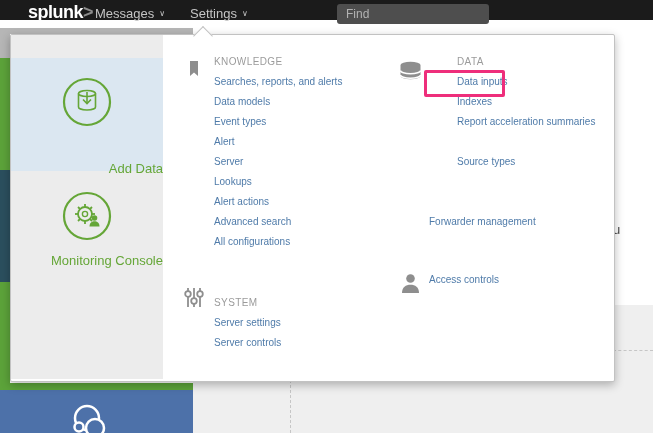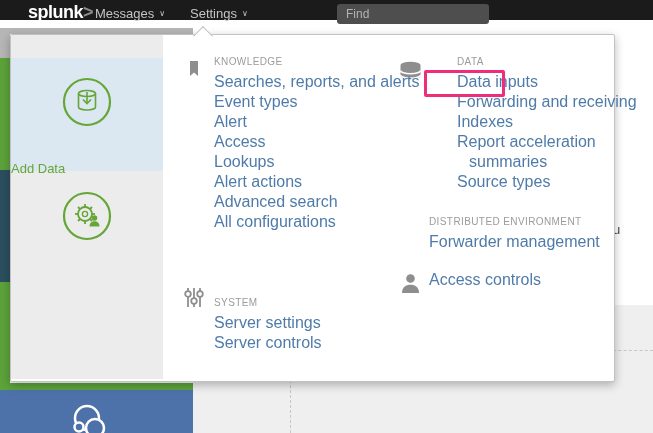--- a/index.html
+++ b/index.html
@@ -37,27 +37,27 @@
   .notch{position:absolute;left:196px;top:29px;width:13px;height:13px;background:#ffffff;z-index:6;
          border-left:1px solid #c2c2c2;border-top:1px solid #c2c2c2;transform:rotate(45deg);}
 
   .leftcol{position:absolute;left:0;top:0;width:152px;height:344px;background:#ececec;}
   .tile{position:absolute;left:0;width:152px;height:113px;cursor:pointer;}
   .tile-adddata{top:23px;background:#dbe7f1;}
   .tile-monitor{top:136px;}
   .tile .bigicon{position:absolute;left:50px;}
   .tile-adddata .bigicon{top:18px;}
   .tile-monitor .bigicon{top:19px;}
-  .tile-label{position:absolute;left:0;width:152px;text-align:left;font-size:13px;color:#65a637;}
+  .tile-label{position:absolute;left:0;width:152px;text-align:right;font-size:13px;color:#65a637;}
   .tile-adddata .tile-label{top:103px;}
   .tile-monitor .tile-label{top:82px;}
 
   .sec{position:absolute;}
   .sec-head{height:20px;line-height:20px;font-size:10px;color:#9b9b9b;letter-spacing:0.4px;white-space:nowrap;}
-  .mlink{height:20px;line-height:20px;font-size:16px;color:#4f7ba9;cursor:pointer;white-space:nowrap;}
+  .mlink{height:20px;line-height:20px;font-size:10px;color:#4f7ba9;cursor:pointer;white-space:nowrap;}
   .sec-knowledge{left:203px;top:17px;}
   .sec-system{left:203px;top:258px;}
   .sec-data{left:418px;top:17px;width:160px;margin-left:28px;}
   .sec-data .wrap2{white-space:normal;padding-left:12px;text-indent:-12px;height:40px;line-height:20px;}
   .sec-distributed{left:418px;top:177px;}
   .sec-users{left:418px;top:235px;}
 
   .icon-abs{position:absolute;}
   .ic-bookmark{left:178px;top:26px;}
   .ic-sliders{left:172px;top:251px;}
@@ -123,20 +123,21 @@
             <line x1="14" y1="24" x2="17" y2="24"></line>
               <line x1="31" y1="24" x2="34" y2="24"></line>
             <line x1="17" y1="17" x2="19" y2="19"></line>
               <line x1="29" y1="29" x2="31" y2="31"></line>
             <line x1="17" y1="31" x2="19" y2="29"></line>
               <line x1="29" y1="19" x2="31" y2="17"></line>
           </g>
           <circle cx="33.5" cy="28" r="2.8" fill="#65a637"></circle>
           <path d="M28.5,36.5 c0,-3.8 2.4,-5.2 5,-5.2 s5,1.4 5,5.2 z" fill="#65a637"></path>
         </svg>
+        <div class="tile-label">Monitoring Console</div>
       </div>
     </div>
 
     <svg class="icon-abs ic-bookmark" width="10" height="16" viewBox="0 0 10 16">
       <path d="M1,0 h8 v15 l-4,-3.6 L1,15 z" fill="#8e8e8e"></path>
     </svg>
     <svg class="icon-abs ic-sliders" width="22" height="23" viewBox="0 0 22 23">
       <g stroke="#8e8e8e" stroke-width="1.8">
         <line x1="5" y1="2" x2="5" y2="21"></line>
           <line x1="11" y1="2" x2="11" y2="21"></line>
@@ -152,46 +153,45 @@
       <path d="M1.5,14 a10,3.3 0 0 0 20,0" fill="none" stroke="#ffffff" stroke-width="1.6"></path>
     </svg>
     <svg class="icon-abs ic-person" width="19" height="20" viewBox="0 0 19 20">
       <circle cx="9.5" cy="5.5" r="4.3" fill="#8e8e8e"></circle>
       <path d="M1,20 c0,-6 3.8,-8.3 8.5,-8.3 s8.5,2.3 8.5,8.3 z" fill="#8e8e8e"></path>
     </svg>
 
     <div class="sec sec-knowledge">
       <div class="sec-head">KNOWLEDGE</div>
       <div class="mlink">Searches, reports, and alerts</div>
+      <div class="mlink">Data models</div>
       <div class="mlink">Event types</div>
       <div class="mlink">Alert</div>
-      <div class="mlink">Access</div>
+      <div class="mlink">Server</div>
       <div class="mlink">Lookups</div>
       <div class="mlink">Alert actions</div>
       <div class="mlink">Advanced search</div>
       <div class="mlink">All configurations</div>
     </div>
 
     <div class="sec sec-system">
       <div class="sec-head">SYSTEM</div>
       <div class="mlink">Server settings</div>
       <div class="mlink">Server controls</div>
     </div>
 
     <div class="sec sec-data">
       <div class="sec-head">DATA</div>
       <div class="mlink">Data inputs</div>
-      <div class="mlink">Forwarding and receiving</div>
       <div class="mlink">Indexes</div>
       <div class="mlink wrap2">Report acceleration summaries</div>
       <div class="mlink">Source types</div>
     </div>
 
     <div class="sec sec-distributed">
-      <div class="sec-head">DISTRIBUTED ENVIRONMENT</div>
       <div class="mlink">Forwarder management</div>
     </div>
 
     <div class="sec sec-users">
       <div class="mlink">Access controls</div>
     </div>
 
     <div class="hl-box"></div>
   </div>
 

